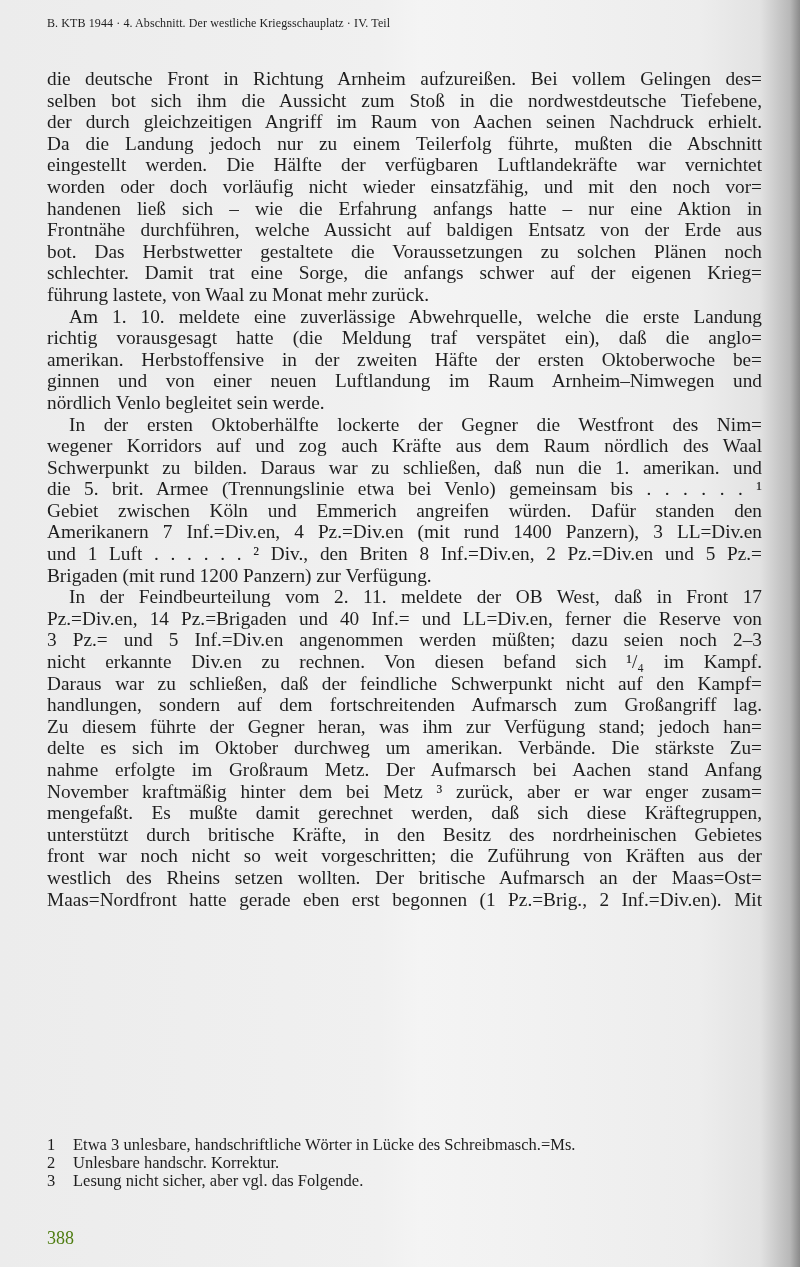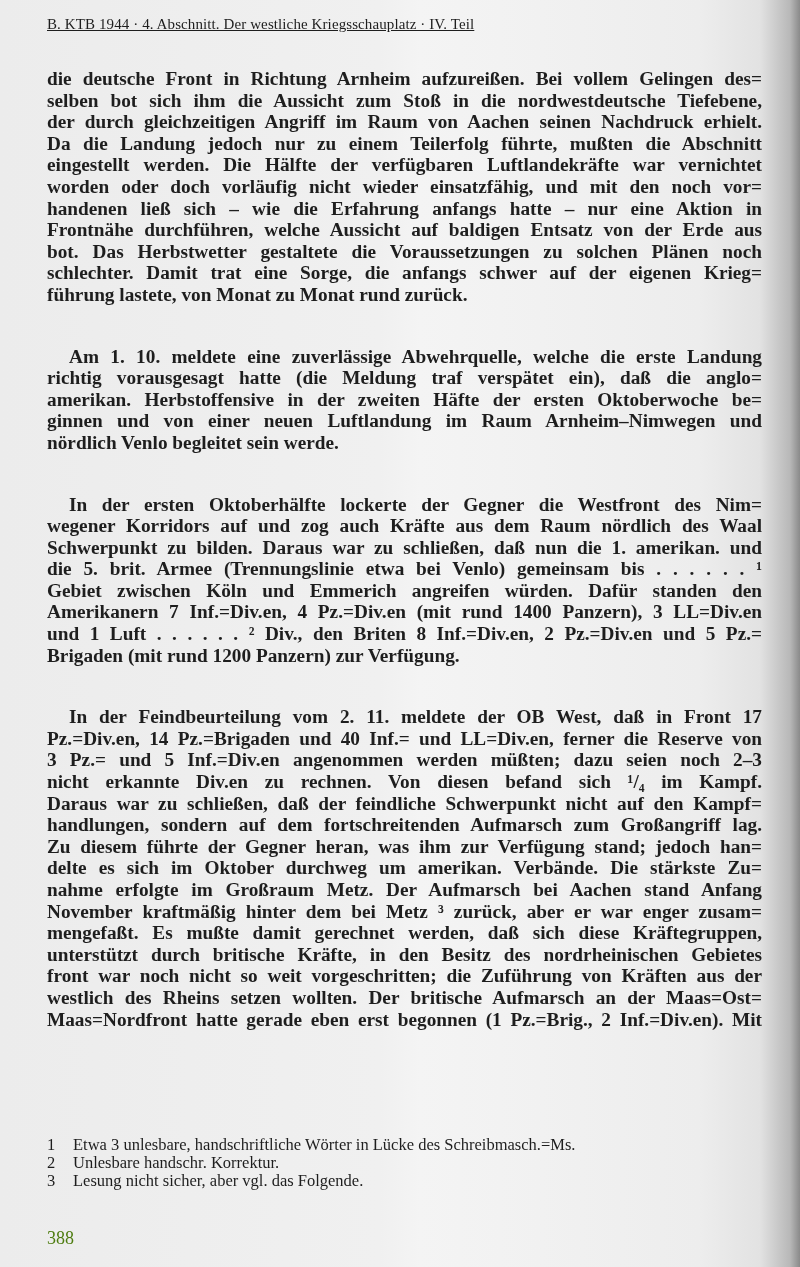--- a/index.html
+++ b/index.html
@@ -6,29 +6,29 @@
   body {
     width: 800px; height: 1267px; overflow: hidden;
     background: linear-gradient(to right, #ececec 0px, #f0f0f0 380px, #f4f4f4 420px, #ededed 700px, #e2e2e2 760px, #b8b8b8 790px, #8a8a8a 800px);
     font-family: "DejaVu Serif", "Liberation Serif", serif;
     color: #1e1e1e;
     position: relative;
   }
   .page { position: absolute; left: 47px; top: 0; width: 715px; }
   .running-head {
     position: absolute; top: 16px; left: 0; white-space: nowrap;
-    font-family: "Liberation Serif", serif; font-size: 15px; letter-spacing: 0.1px; text-decoration: underline;
+    font-family: "Liberation Serif", serif; font-size: 12px; letter-spacing: 0.1px;
   }
   .body-text {
     position: absolute; top: 68px; left: 0; width: 715px;
     font-family: "Liberation Serif", serif; font-size: 19.3px; line-height: 21.6px;
   }
-  .line { display: block; text-align: justify; text-align-last: justify; white-space: nowrap; height: 21.6px; font-weight: bold; }
+  .line { display: block; text-align: justify; text-align-last: justify; white-space: nowrap; height: 21.6px; }
   .line.last { text-align-last: left; }
-  .line.indent { padding-left: 22px; margin-top: 40px; }
+  .line.indent { padding-left: 22px; }
   .footnotes {
     position: absolute; top: 1136px; left: 0; width: 715px;
     font-family: "Liberation Serif", serif; font-size: 16.5px; line-height: 18px;
   }
   .fn { display: flex; }
   .fn-num { width: 26px; flex: none; }
   .page-number {
     position: absolute; top: 1228px; left: 0;
     font-family: "Liberation Serif", serif; font-size: 18px; color: #4d7c0f;
   }
@@ -42,21 +42,21 @@
       <span class="line">die deutsche Front in Richtung Arnheim aufzureißen. Bei vollem Gelingen des=</span>
       <span class="line">selben bot sich ihm die Aussicht zum Stoß in die nordwestdeutsche Tiefebene,</span>
       <span class="line">der durch gleichzeitigen Angriff im Raum von Aachen seinen Nachdruck erhielt.</span>
       <span class="line">Da die Landung jedoch nur zu einem Teilerfolg führte, mußten die Abschnitt</span>
       <span class="line">eingestellt werden. Die Hälfte der verfügbaren Luftlandekräfte war vernichtet</span>
       <span class="line">worden oder doch vorläufig nicht wieder einsatzfähig, und mit den noch vor=</span>
       <span class="line">handenen ließ sich – wie die Erfahrung anfangs hatte – nur eine Aktion in</span>
       <span class="line">Frontnähe durchführen, welche Aussicht auf baldigen Entsatz von der Erde aus</span>
       <span class="line">bot. Das Herbstwetter gestaltete die Voraussetzungen zu solchen Plänen noch</span>
       <span class="line">schlechter. Damit trat eine Sorge, die anfangs schwer auf der eigenen Krieg=</span>
-      <span class="line last">führung lastete, von Monat zu Monat rund zurück.</span>
+      <span class="line last">führung lastete, von Waal zu Monat mehr zurück.</span>
       <span class="line indent">Am 1. 10. meldete eine zuverlässige Abwehrquelle, welche die erste Landung</span>
       <span class="line">richtig vorausgesagt hatte (die Meldung traf verspätet ein), daß die anglo=</span>
       <span class="line">amerikan. Herbstoffensive in der zweiten Häfte der ersten Oktoberwoche be=</span>
       <span class="line">ginnen und von einer neuen Luftlandung im Raum Arnheim–Nimwegen und</span>
       <span class="line last">nördlich Venlo begleitet sein werde.</span>
       <span class="line indent">In der ersten Oktoberhälfte lockerte der Gegner die Westfront des Nim=</span>
       <span class="line">wegener Korridors auf und zog auch Kräfte aus dem Raum nördlich des Waal</span>
       <span class="line">Schwerpunkt zu bilden. Daraus war zu schließen, daß nun die 1. amerikan. und</span>
       <span class="line">die 5. brit. Armee (Trennungslinie etwa bei Venlo) gemeinsam bis . . . . . . ¹</span>
       <span class="line">Gebiet zwischen Köln und Emmerich angreifen würden. Dafür standen den</span>

